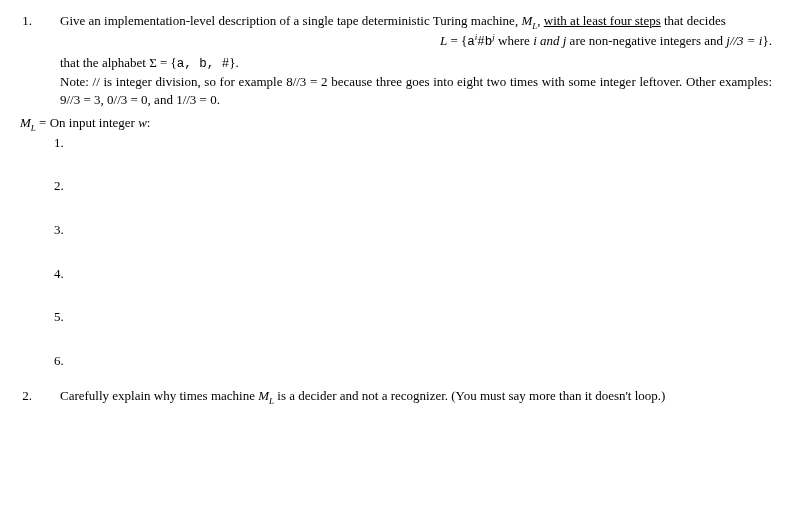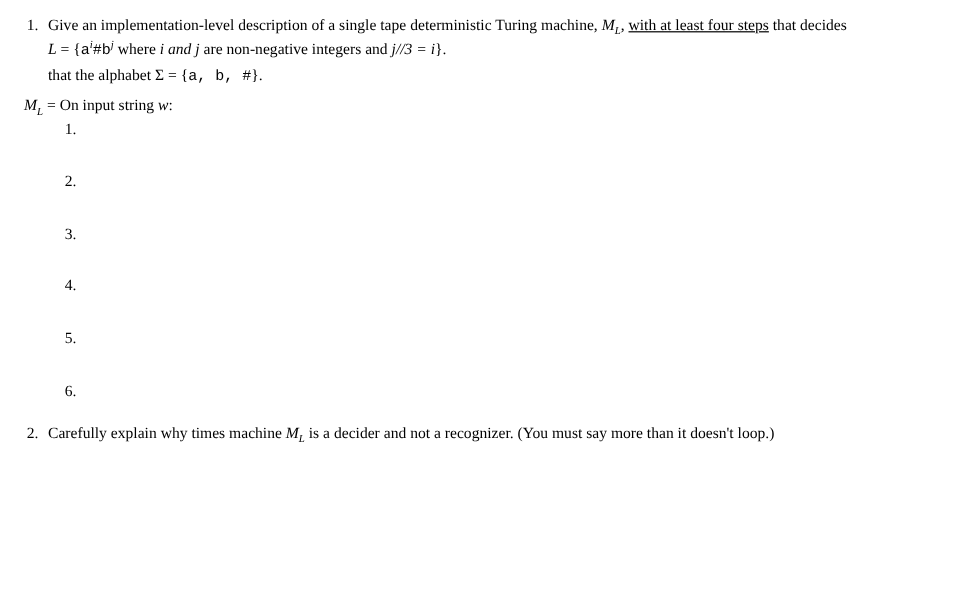--- a/index.html
+++ b/index.html
@@ -21,26 +21,27 @@
     gap: 8px;
     margin-bottom: 6px;
   }
   .qnum {
     width: 18px;
     text-align: right;
     flex-shrink: 0;
   }
   .qbody {
     flex: 1;
+    margin-left: 20px;
   }
   .underline {
     text-decoration: underline;
   }
   .centered {
-    text-align: left;
+    text-align: right;
     margin: 2px 0 4px 0;
   }
   .tt {
     font-family: "Courier New", Courier, monospace;
     font-size: 12.5px;
   }
   .steps {
     margin-top: 2px;
     margin-left: 40px;
   }
@@ -69,25 +70,26 @@
       </div>
 
       <div class="centered">
         <i><span>L</span></i><span> = {</span><span class="tt">a</span><sup><i>i</i></sup><span class="tt">#</span><span class="tt">b</span><sup><i>j</i></sup><span> where </span><i>i and j</i><span> are non-negative integers and </span><i>j//3 = i</i><span>}.</span>
       </div>
 
       <div>
         <span>that the alphabet Σ = {</span><span class="tt">a, b, #</span><span>}.</span>
       </div>
 
+      <div style="text-align: justify;">Note: // is integer division, so for example 8//3 = 2 because three goes into eight two times with some integer leftover. Other examples: 9//3 = 3, 0//3 = 0, and 1//3 = 0.</div>
     </div>
   </div>
 
   <div class="ml-line">
-    <i><span>M</span><sub>L</sub></i><span> = On input string </span><i>w</i><span>:</span>
+    <i><span>M</span><sub>L</sub></i><span> = On input integer </span><i>w</i><span>:</span>
   </div>
 
   <div class="steps">
     <div class="step">1.</div>
     <div class="step">2.</div>
     <div class="step">3.</div>
     <div class="step">4.</div>
     <div class="step">5.</div>
     <div class="step">6.</div>
   </div>

